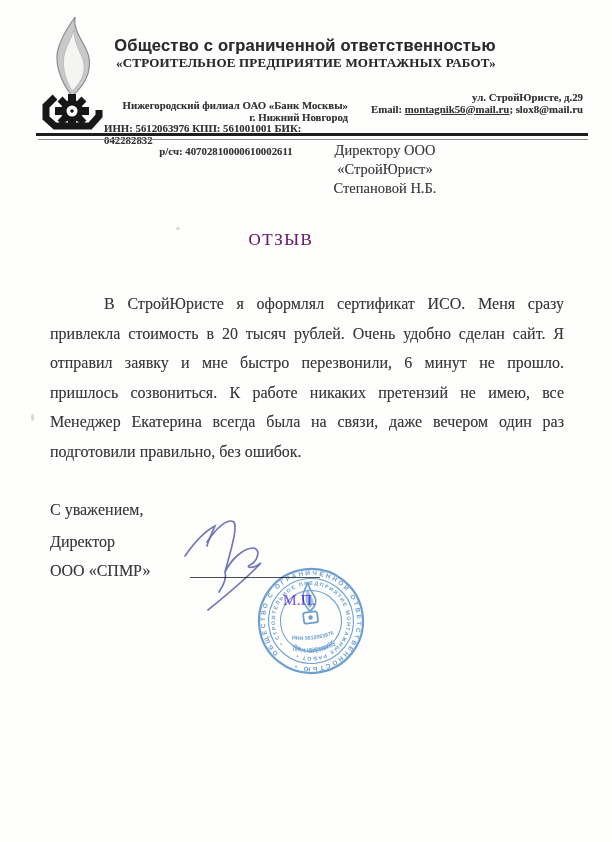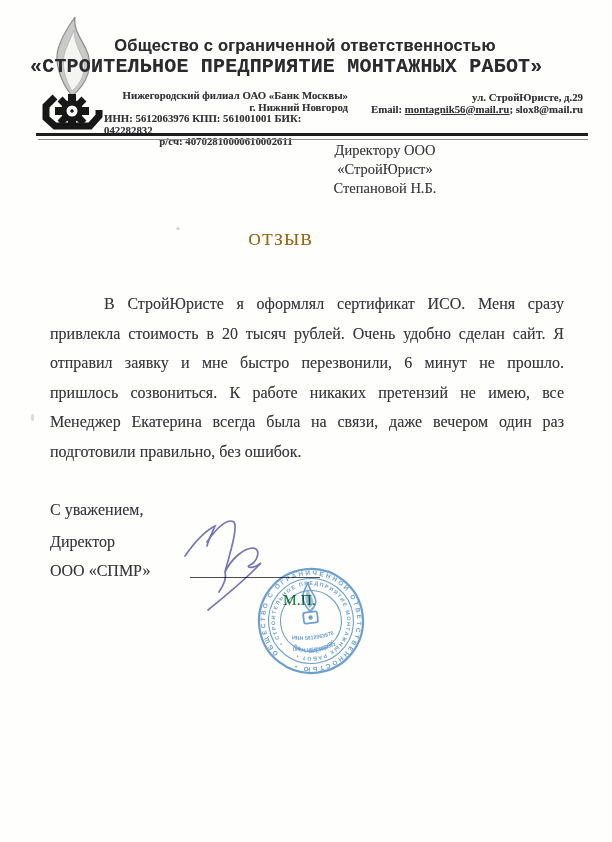--- a/index.html
+++ b/index.html
@@ -11,45 +11,45 @@
   }
   .abs{position:absolute;}
   .scan{text-shadow:0 0 .5px rgba(70,70,75,.45);}
   
   .org-type{
     left:55px;top:36px;width:500px;text-align:center;
     font-family:"Liberation Sans","DejaVu Sans",sans-serif;
     font-weight:bold;font-size:16.5px;color:#2b2b2e;letter-spacing:.2px;
   }
   .org-name{
-    left:30px;top:55px;width:552px;
-    font-family:Liberation Mono, monospace;
-    font-weight:bold;font-size:20px;color:#2b2b2e;letter-spacing:.2px;
+    left:30px;top:55px;width:552px;text-align:center;
+    font-family:Liberation Serif, serif;
+    font-weight:bold;font-size:13px;color:#2b2b2e;letter-spacing:.2px;
   }
   .contact{font-size:10.8px;font-weight:bold;line-height:11.6px;color:#343438;}
-  .contact-left{left:104px;top:90px;width:244px;}
+  .contact-left{left:104px;top:100px;width:244px;}
   .contact-left .r{text-align:right;}
   .contact-left .c{text-align:center;}
   .contact-right{left:345px;top:92px;width:238px;text-align:right;}
   .u{text-decoration:underline;}
   .rule{left:36px;top:133px;width:552px;height:0;border-top:3.5px solid #1e1e20;}
   .rule2{left:38px;top:139px;width:550px;height:0;border-top:1.6px solid #8f8f92;}
   
   .ref-number{left:50px;top:141px;font-size:14.5px;white-space:pre;}
   .recipient{left:293px;top:141px;width:184px;text-align:center;font-size:14.5px;line-height:19px;}
   
-  .doc-title{left:0;top:230px;width:562px;text-align:center;font-size:17px;letter-spacing:1.5px;color:#a16207;}
+  .doc-title{left:0;top:230px;width:562px;text-align:center;font-size:17px;letter-spacing:1.5px;color:#701a75;}
   .body-text{left:50px;top:289px;width:514px;font-size:16px;line-height:29.5px;color:#38383c;}
   .body-text .jl{text-align:justify;text-align-last:justify;}
   .body-text .first{padding-left:54px;}
   .body-text .last{text-align:left;}
   
   .closing{font-size:16px;color:#38383c;}
   .sig-line{left:190px;top:577px;width:130px;height:0;border-top:1.4px solid #4c4c50;}
-  .seal-mark{left:283px;top:591px;font-size:15.5px;color:#15803d;}
+  .seal-mark{left:283px;top:591px;font-size:15.5px;color:#8b5cf6;}
   .speck{background:#d8d8d6;border-radius:50%;}
   .stamp-wrap{left:241px;top:551px;width:140px;height:140px;mix-blend-mode:multiply;opacity:.82;transform:rotate(-7deg);}
   .sig-wrap{left:183px;top:514px;width:160px;height:112px;mix-blend-mode:multiply;}
 </style>
 </head>
 <body>
 
 <div class="page">
 
   <div class="abs" style="left:42px;top:12px;width:70px;height:126px;">

